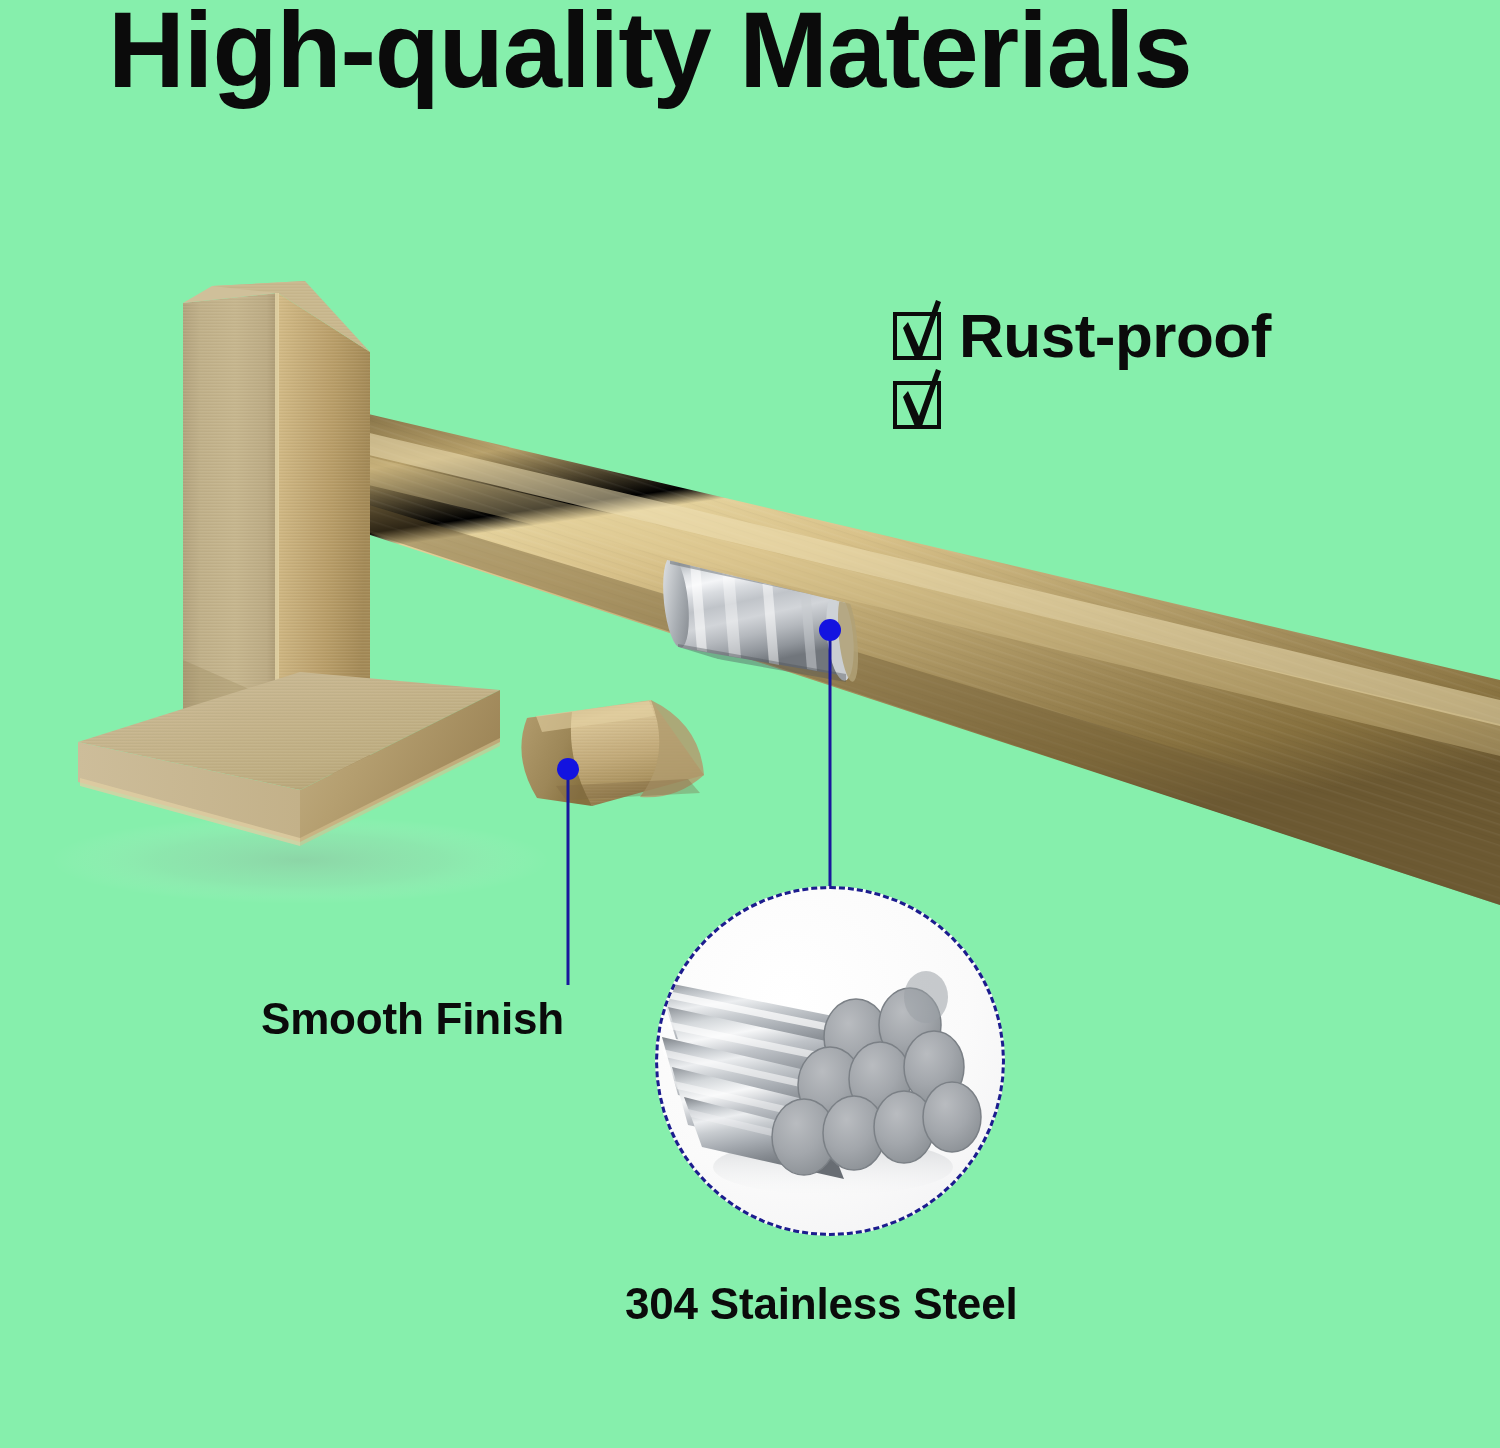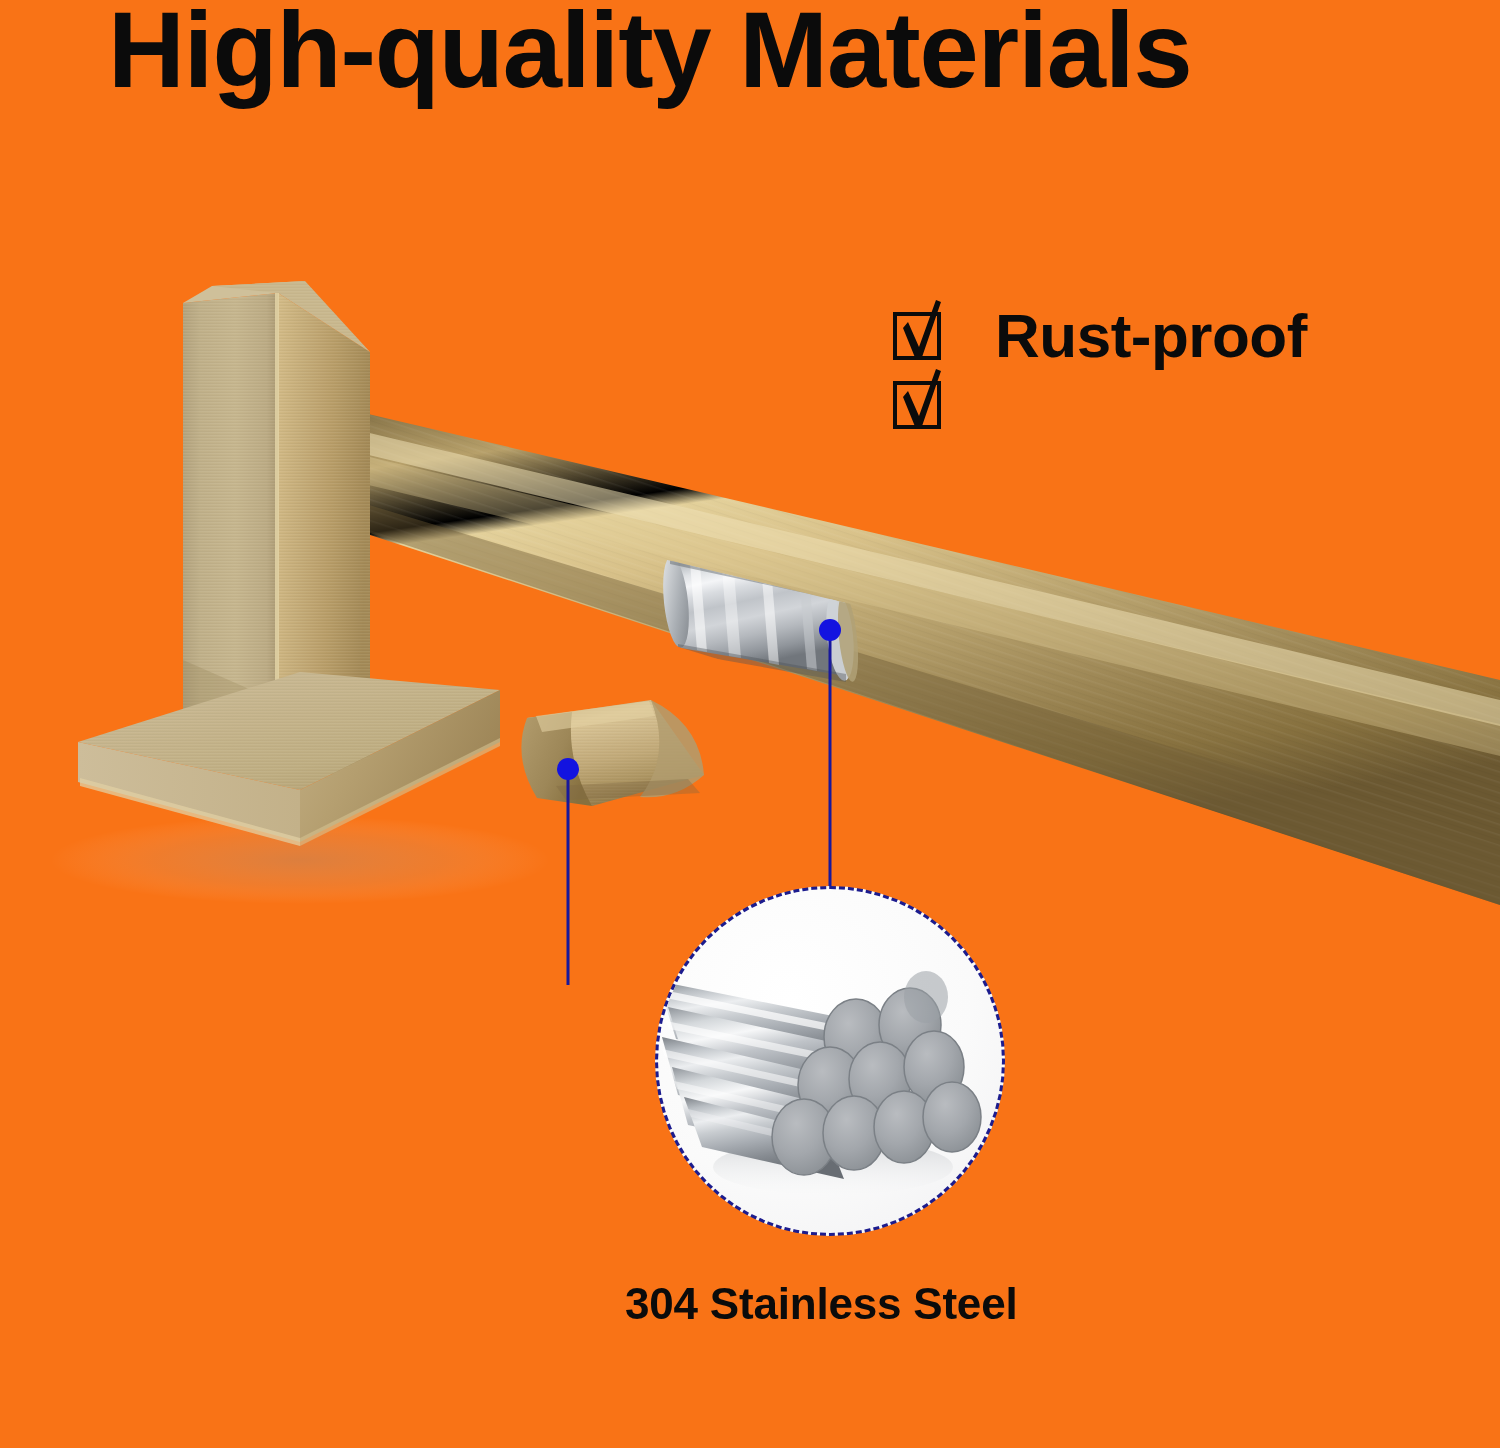--- a/index.html
+++ b/index.html
@@ -4,21 +4,21 @@
 <style>
   html, body {
     margin: 0;
     padding: 0;
     background: #ffffff;
   }
   #page {
     position: relative;
     width: 1500px;
     height: 1448px;
-    background: #f97316;
+    background: #86efac;
     overflow: hidden;
     font-family: "Liberation Sans", sans-serif;
     -webkit-font-smoothing: antialiased;
   }
 
   
   #title {
     position: absolute;
     left: 108px;
     top: -10px;
@@ -64,21 +64,20 @@
     height: 62px;
     display: block;
   }
   .feature-label {
     font-family: "Liberation Sans", sans-serif;
     font-weight: 700;
     font-size: 62px;
     color: #0b0b0b;
     line-height: 1;
     letter-spacing: -0.5px;
-    margin-left: 36px;
   }
 
   
   .caption {
     position: absolute;
     font-family: "Liberation Sans", sans-serif;
     font-weight: 700;
     font-size: 44px;
     color: #0b0b0b;
     white-space: nowrap;
@@ -347,20 +346,21 @@
         <svg class="tick" viewBox="0 0 52 62" xmlns="http://www.w3.org/2000/svg">
           <path d="M 7 28 L 12 22 L 23 47 L 40 0 L 45 2 L 25 60 L 20 60 Z" fill="#0b0b0b"></path>
         </svg>
       </span>
     </div>
 
   </div>
 
   <div class="callout-line" id="line-smooth"></div>
   <div class="callout-dot" id="dot-smooth"></div>
+  <div class="caption" id="caption-smooth">Smooth Finish</div>
 
   <div class="callout-line" id="line-steel"></div>
   <div class="callout-dot" id="dot-steel"></div>
 
   <div id="steel-circle">
     <svg width="350" height="350" viewBox="0 0 350 350" xmlns="http://www.w3.org/2000/svg">
       <defs>
         <linearGradient id="rodBody" x1="0" y1="0" x2="0.35" y2="1">
           <stop offset="0%" stop-color="#7d8288"></stop>
           <stop offset="14%" stop-color="#b9bec3"></stop>

